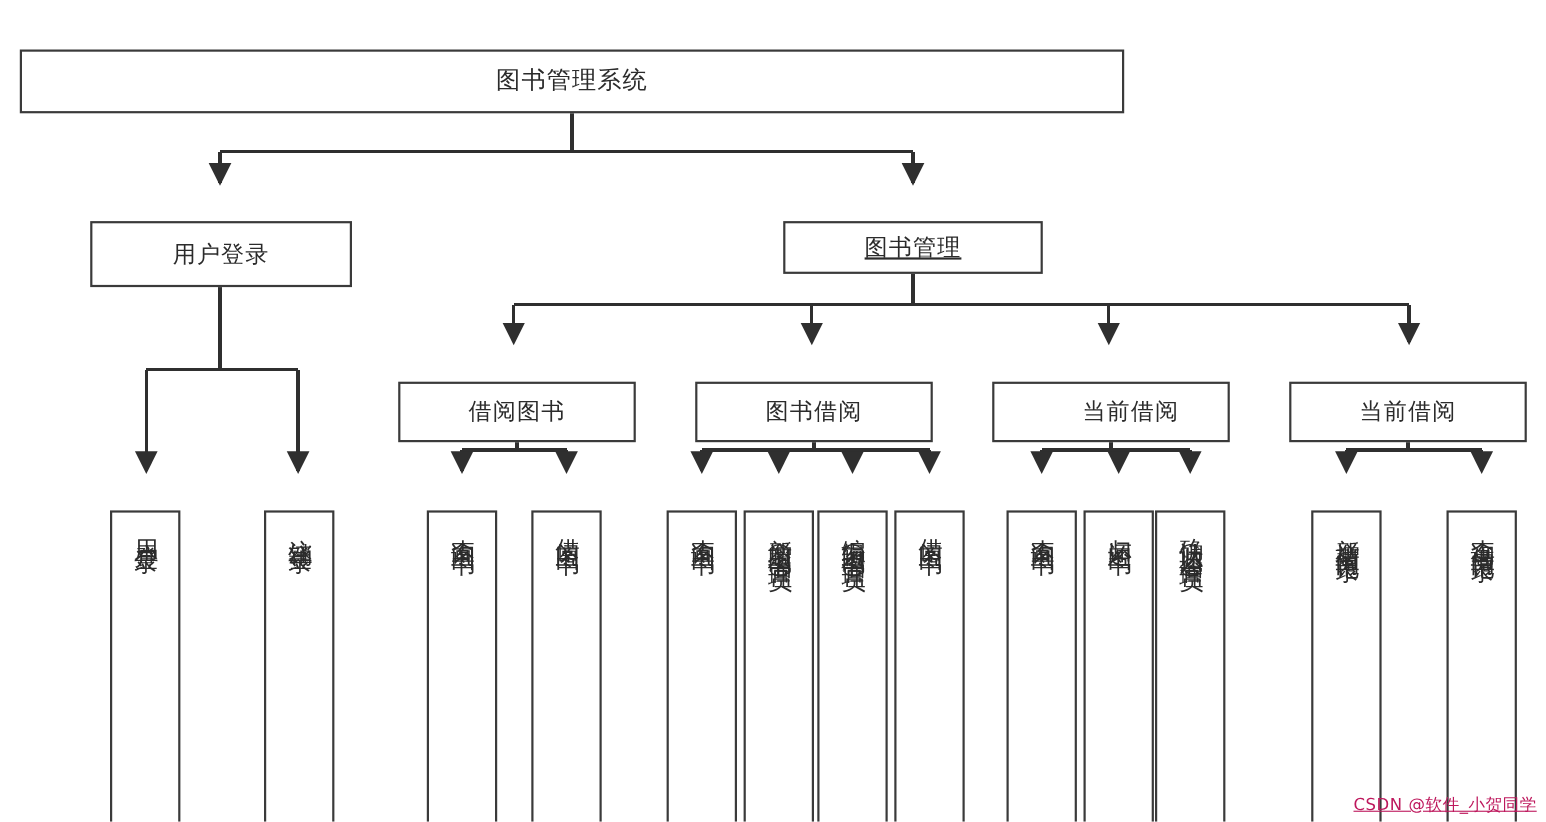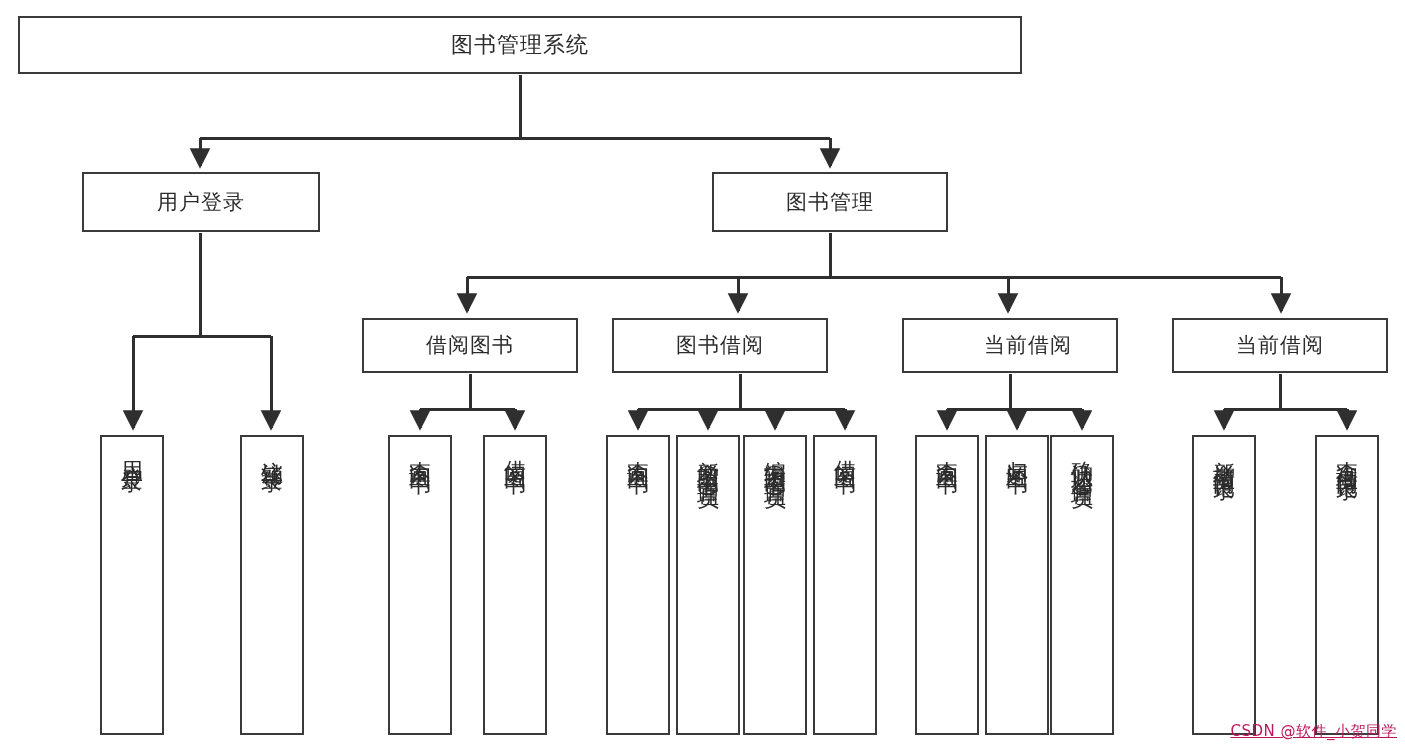--- a/index.html
+++ b/index.html
@@ -29,20 +29,21 @@
   .node {
     position: absolute;
     box-sizing: border-box;
     border: 2.5px solid #3a3a3a;
     background: #ffffff;
     display: flex;
     align-items: center;
     justify-content: center;
     color: #2b2b2b;
     line-height: 1.18;
+    margin-top: 29px;
   }
   .node.horiz {
     font-size: 21px;
     letter-spacing: 1px;
   }
   .node.vert {
     align-items: flex-start;
     justify-content: center;
     padding-top: 6px;
   }
@@ -57,24 +58,24 @@
   
   #n-root {
     left: 18px;
     top: 16px;
     width: 1004px;
     height: 58px;
     font-size: 22px;
   }
   
   #n-login  { left: 82px;  top: 172px; width: 238px; height: 60px; }
-  #n-bookmg { left: 712px; top: 172px; width: 236px; height: 60px; }
+  #n-bookmg { left: 712px; top: 172px; width: 236px; height: 48px; text-decoration: underline; }
   
   #n-newrec { left: 362px;  top: 318px; width: 216px; height: 55px; }
-  #n-borrow { left: 612px;  top: 318px; width: 216px; height: 55px; }
+  #n-borrow { left: 632px;  top: 318px; width: 216px; height: 55px; }
   #n-curr   { left: 902px;  top: 318px; width: 216px; height: 55px; padding-left: 36px; }
   #n-hist   { left: 1172px; top: 318px; width: 216px; height: 55px; }
   
   .leaf { top: 435px; height: 300px; width: 64px; }
   #l-1  { left: 100px;  }
   #l-2  { left: 240px;  }
   #l-3  { left: 388px;  }
   #l-4  { left: 483px;  }
   #l-5  { left: 606px;  }
   #l-6  { left: 676px;  }

